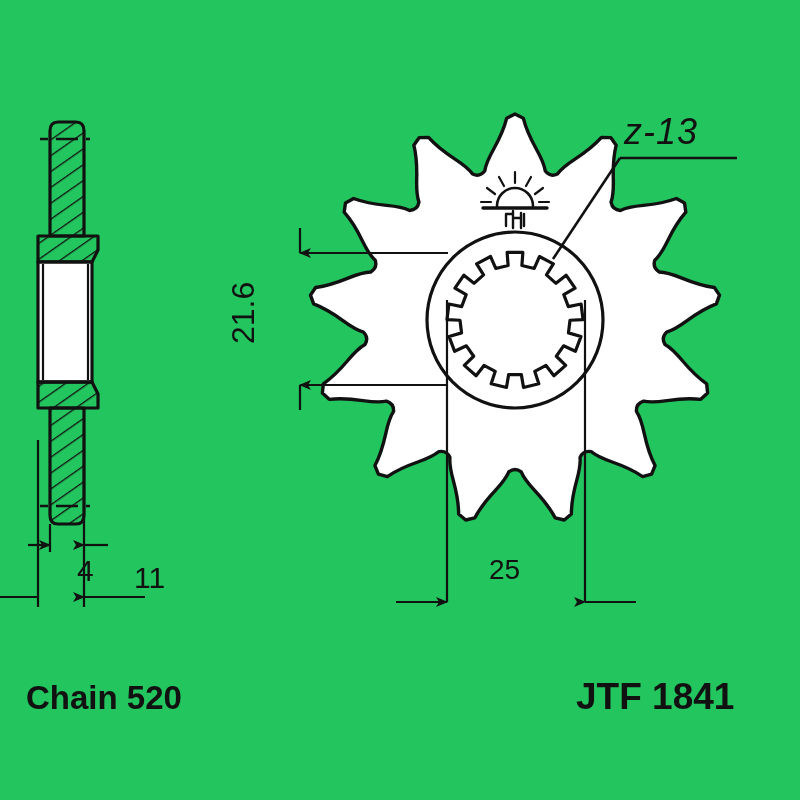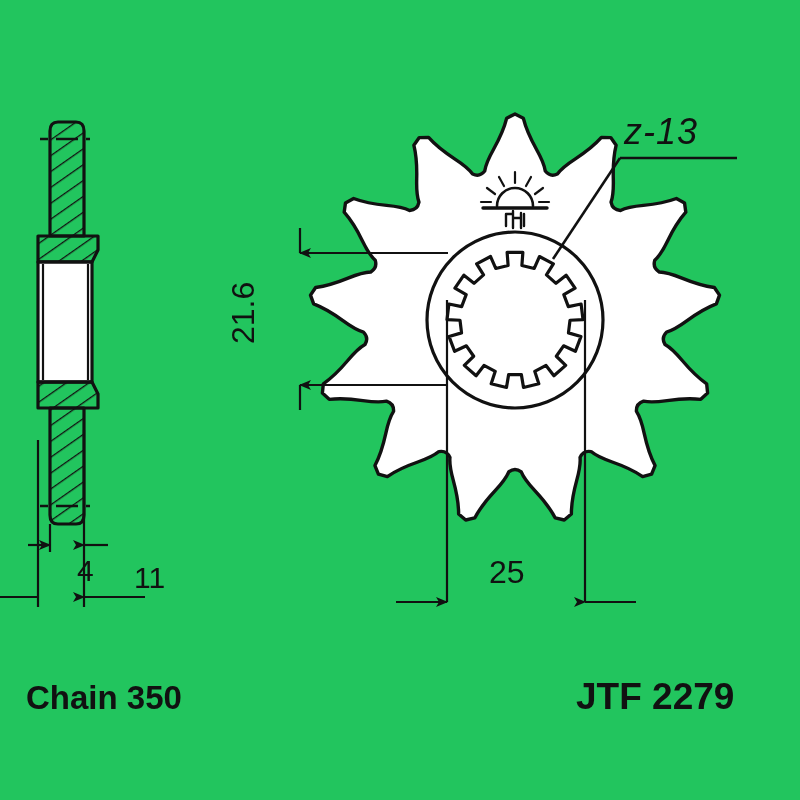--- a/index.html
+++ b/index.html
@@ -59,21 +59,21 @@
     left: 227px;
     top: 268px;
     font-size: 32px;
     transform: rotate(-90deg);
     transform-origin: left top;
     translate: 0 76px;
   }
   #dim-25-label {
     left: 489px;
     top: 556px;
-    font-size: 32px;
+    font-size: 28px;
   }
   #dim-4-label {
     left: 77px;
     top: 556px;
     font-size: 30px;
   }
   #dim-11-label {
     left: 134px;
     top: 563px;
     font-size: 30px;
@@ -191,17 +191,17 @@
   <div class="label-text" id="teeth-count-label">z-13</div>
 
   <div class="label-text" id="dim-216-label">21.6</div>
 
   <div class="label-text" id="dim-25-label">25</div>
 
   <div class="label-text" id="dim-4-label">4</div>
 
   <div class="label-text" id="dim-11-label">11</div>
 
-  <div class="label-text" id="chain-label">Chain 350</div>
-
-  <div class="label-text" id="part-number-label">JTF 2279</div>
+  <div class="label-text" id="chain-label">Chain 520</div>
+
+  <div class="label-text" id="part-number-label">JTF 1841</div>
 
 </div>
 
 </body></html>

